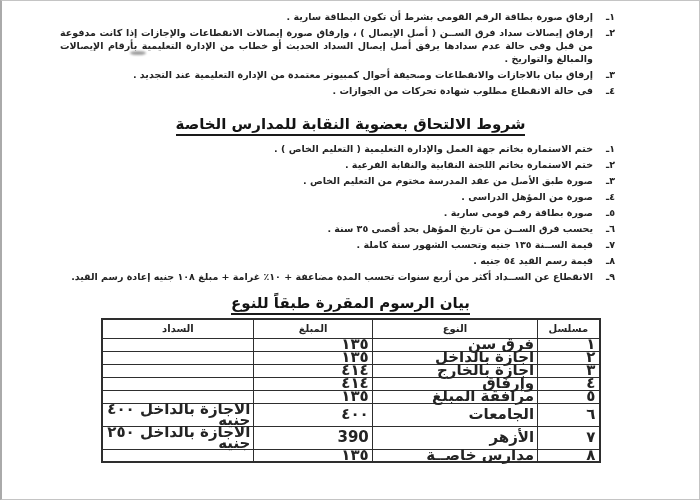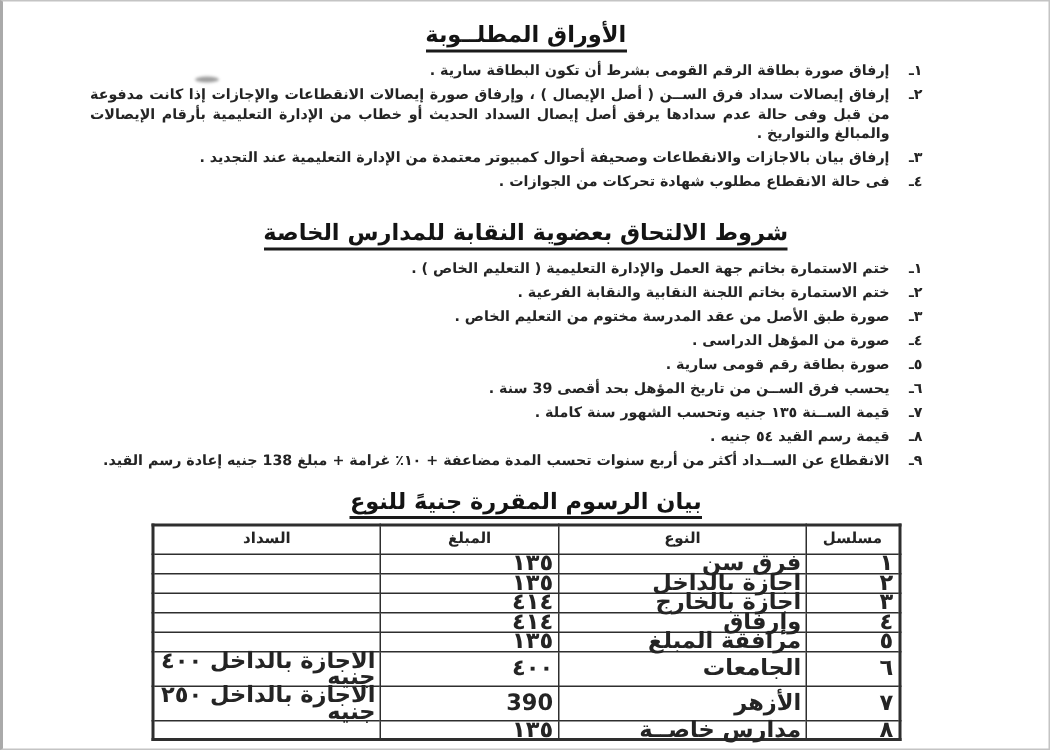--- a/index.html
+++ b/index.html
@@ -73,23 +73,20 @@
   col.c-amount { width: 119px; }
   col.c-notes  { width: 153px; }
 </style>
 </head>
 <body>
 
 <div class="page">
 
   <div class="smudge"></div>
 
-  <div class="heading h1">
-    <span class="u">الأوراق المطلــوبة</span>
-  </div>
 
   <div class="list">
 
       <div class="item">
         <span class="num">١ـ</span>
         <span class="txt">إرفاق صورة بطاقة الرقم القومى بشرط أن تكون البطاقة سارية .</span>
       </div>
 
       <div class="item">
         <span class="num">٢ـ</span>
@@ -133,41 +130,41 @@
         <span class="txt">صورة من المؤهل الدراسى .</span>
       </div>
 
       <div class="item">
         <span class="num">٥ـ</span>
         <span class="txt">صورة بطاقة رقم قومى سارية .</span>
       </div>
 
       <div class="item">
         <span class="num">٦ـ</span>
-        <span class="txt">يحسب فرق الســن من تاريخ المؤهل بحد أقصى 39 سنة .</span>
+        <span class="txt">يحسب فرق الســن من تاريخ المؤهل بحد أقصى ٣٥ سنة .</span>
       </div>
 
       <div class="item">
         <span class="num">٧ـ</span>
         <span class="txt">قيمة الســنة ١٣٥ جنيه وتحسب الشهور سنة كاملة .</span>
       </div>
 
       <div class="item">
         <span class="num">٨ـ</span>
         <span class="txt">قيمة رسم القيد ٥٤ جنيه .</span>
       </div>
 
       <div class="item">
         <span class="num">٩ـ</span>
-        <span class="txt">الانقطاع عن الســداد أكثر من أربع سنوات تحسب المدة مضاعفة + ١٠٪ غرامة + مبلغ 138 جنيه إعادة رسم القيد.</span>
+        <span class="txt">الانقطاع عن الســداد أكثر من أربع سنوات تحسب المدة مضاعفة + ١٠٪ غرامة + مبلغ ١٠٨ جنيه إعادة رسم القيد.</span>
       </div>
     </div>
 
   <div class="heading h3">
-    <span class="u">بيان الرسوم المقررة جنيهً للنوع</span>
+    <span class="u">بيان الرسوم المقررة طبقاً للنوع</span>
   </div>
 
   <table class="fees">
     <colgroup>
       <col class="c-serial">
         <col class="c-type">
         <col class="c-amount">
         <col class="c-notes">
     </colgroup>
     <thead>

